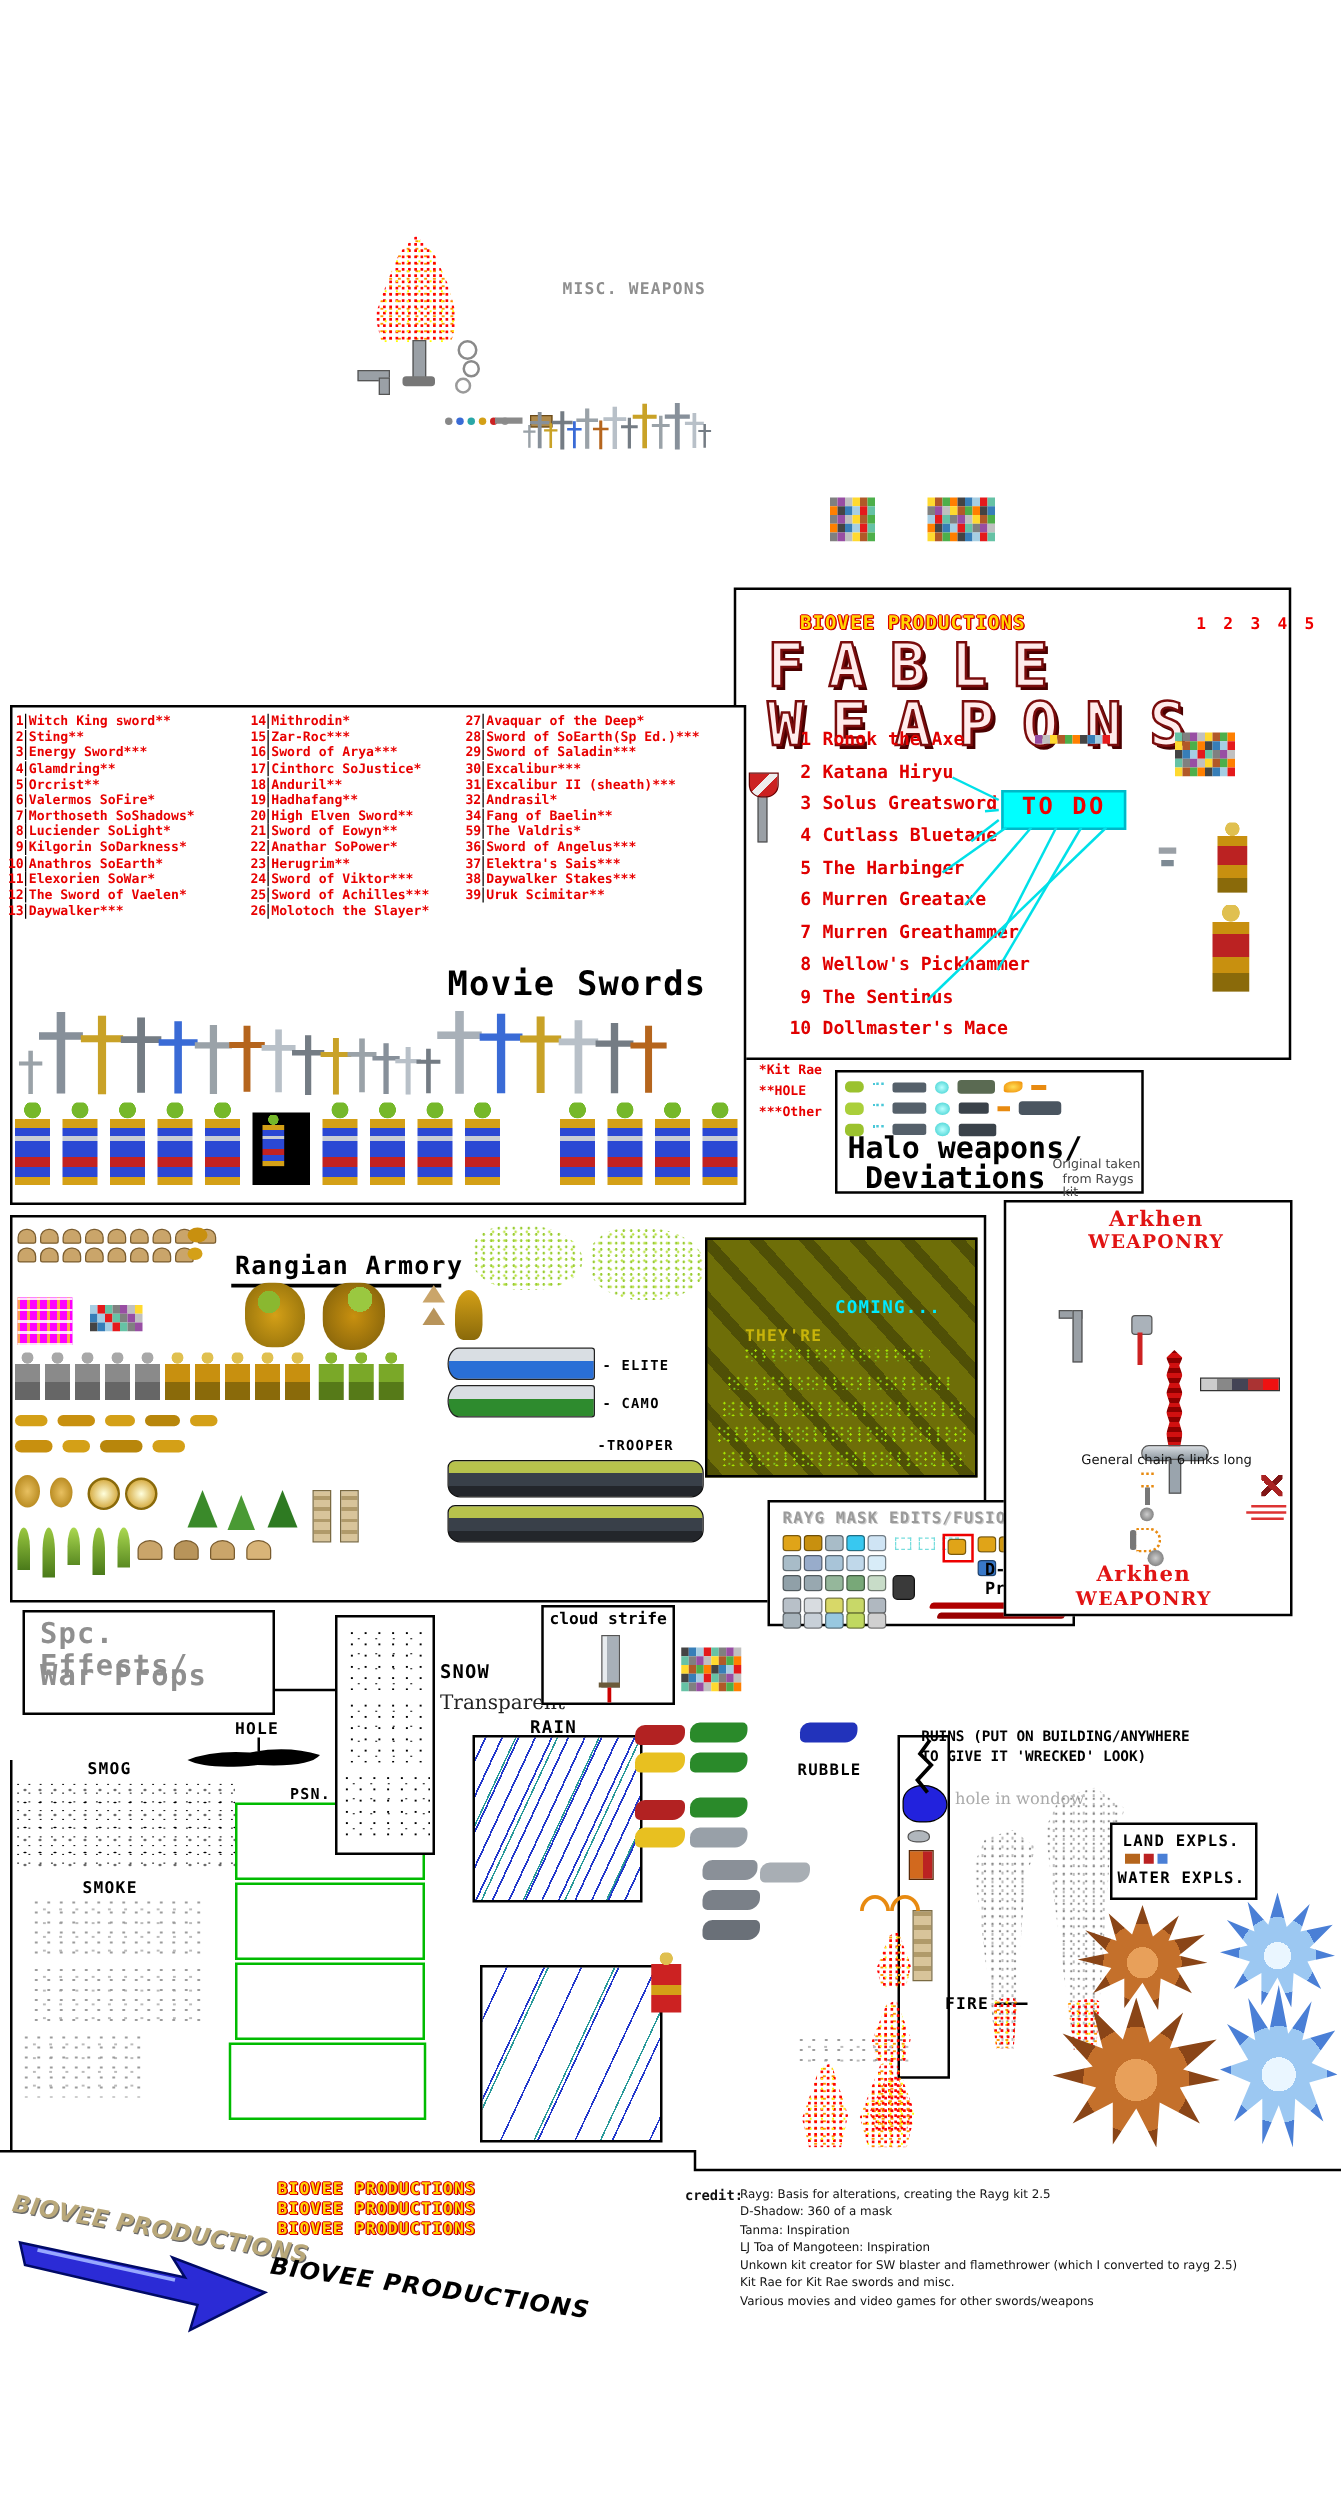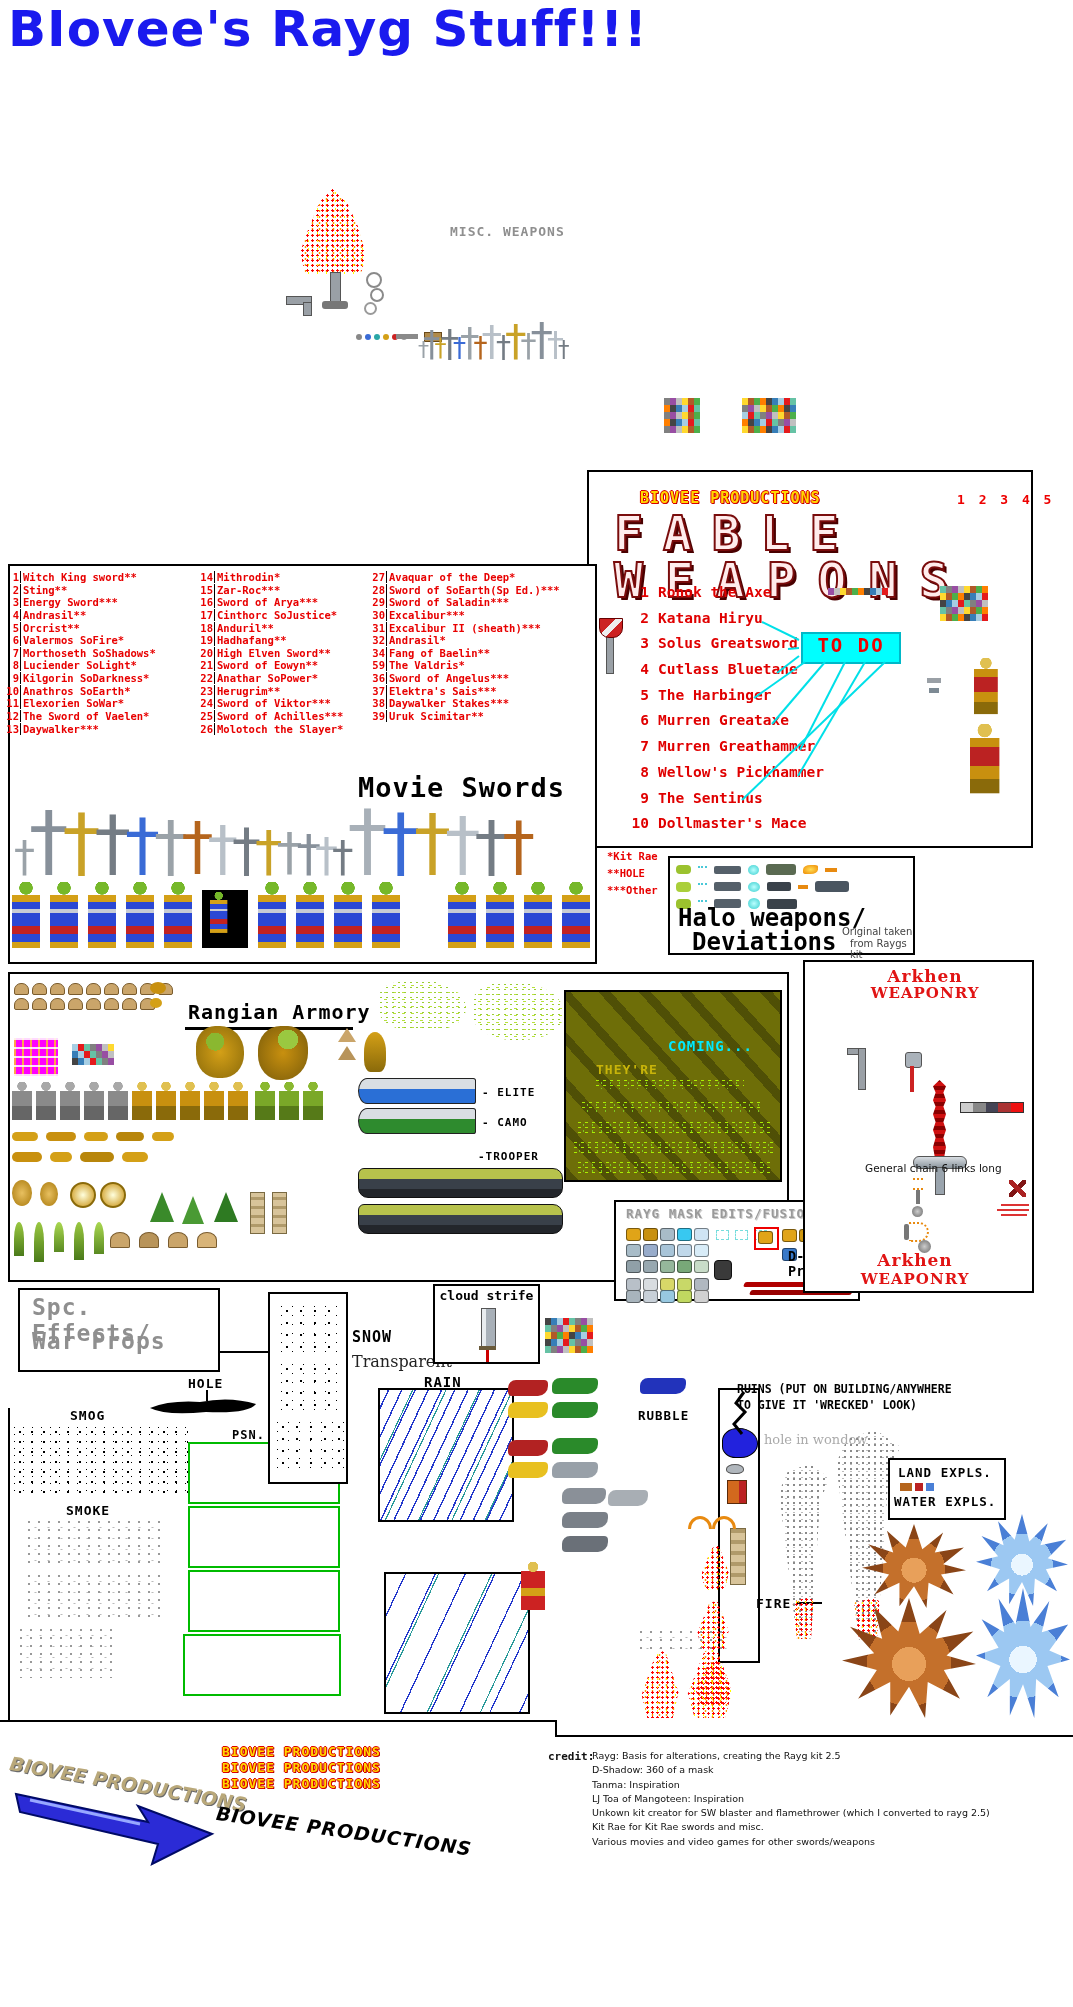--- a/index.html
+++ b/index.html
@@ -90,21 +90,20 @@
   .gun{position:absolute;background:#7d8a94;border:1px solid #4a545c;box-sizing:border-box;}
   .coming{position:absolute;background:#6e6e08;border:2px solid #000;box-sizing:border-box;
      background-image:repeating-linear-gradient(48deg,rgba(0,0,0,.28) 0 9px,transparent 9px 30px);}
   .arc{position:absolute;border:3px solid #e88a10;border-bottom:none;border-radius:50% 50% 0 0/100% 100% 0 0;}
 </style>
 </head>
 <body>
 
 <div id="canvas">
 
-  <div class="a page-title nowrap" style="left:8px;top:0px;">BIovee's Rayg Stuff!!!</div>
 
   <div class="a dots-fire" style="left:300px;top:188px;width:66px;height:86px;clip-path:polygon(50% 0,72% 18%,88% 45%,100% 78%,92% 100%,8% 100%,0 75%,14% 45%,30% 16%);"></div>
   <div class="a" style="left:330px;top:272px;width:9px;height:30px;background:#9aa0a6;border:1px solid #555;"></div>
   <div class="a" style="left:322px;top:301px;width:26px;height:8px;background:#777;border-radius:3px;"></div>
   <div class="a" style="left:286px;top:296px;width:24px;height:7px;background:#9aa0a6;border:1px solid #555;"></div>
   <div class="a" style="left:303px;top:302px;width:7px;height:12px;background:#9aa0a6;border:1px solid #555;"></div>
   <div class="a" style="left:366px;top:272px;width:12px;height:12px;border:2px solid #8a8a8a;border-radius:50%;"></div>
   <div class="a" style="left:370px;top:288px;width:10px;height:10px;border:2px solid #8a8a8a;border-radius:50%;"></div>
   <div class="a" style="left:364px;top:302px;width:9px;height:9px;border:2px solid #9a9a9a;border-radius:50%;"></div>
   <div class="a" style="left:356px;top:334px;font-size:0;">
@@ -205,21 +204,21 @@
       <div class="row">
         <span class="num">2</span>
         <span class="nm">Sting**</span>
       </div>
       <div class="row">
         <span class="num">3</span>
         <span class="nm">Energy Sword***</span>
       </div>
       <div class="row">
         <span class="num">4</span>
-        <span class="nm">Andrasil**</span>
+        <span class="nm">Glamdring**</span>
       </div>
       <div class="row">
         <span class="num">5</span>
         <span class="nm">Orcrist**</span>
       </div>
       <div class="row">
         <span class="num">6</span>
         <span class="nm">Valermos SoFire*</span>
       </div>
       <div class="row">

